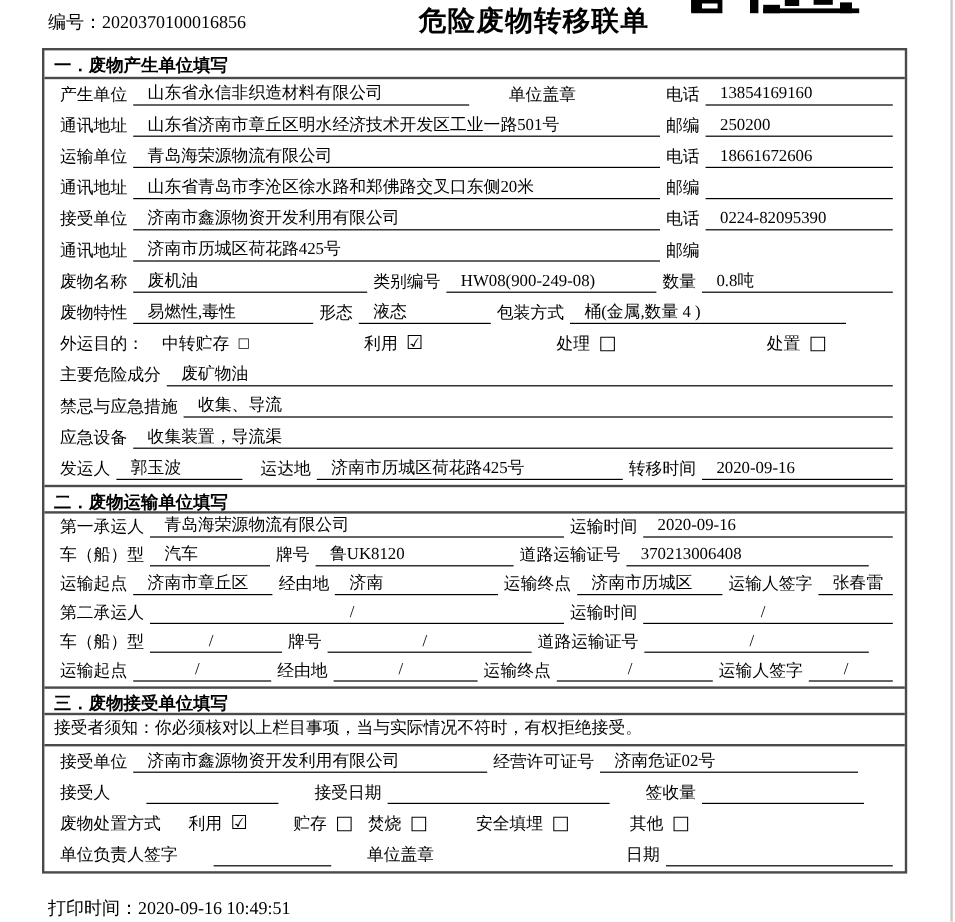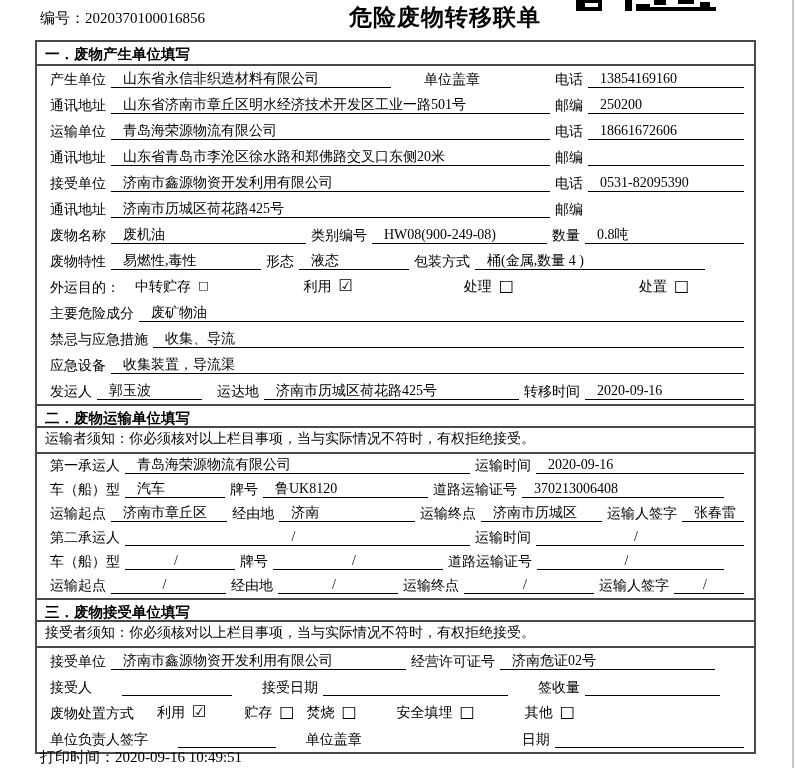--- a/index.html
+++ b/index.html
@@ -119,21 +119,21 @@
       <span class="lbl">邮编</span>
       <span class="val fill"></span>
     </div>
 
     <div class="row">
       <div class="left5">
         <span class="lbl">接受单位</span>
         <span class="val fill">济南市鑫源物资开发利用有限公司</span>
       </div>
       <span class="lbl">电话</span>
-      <span class="val fill">0531-82095390</span>
+      <span class="val fill">0224-82095390</span>
     </div>
 
     <div class="row">
       <div class="left5">
         <span class="lbl">通讯地址</span>
         <span class="val fill">济南市历城区荷花路425号</span>
       </div>
       <span class="lbl">邮编</span>
     </div>
 
@@ -196,21 +196,20 @@
       <span class="lbl ml10">运达地</span>
       <span class="val w255">济南市历城区荷花路425号</span>
       <span class="lbl">转移时间</span>
       <span class="val fill">2020-09-16</span>
     </div>
   </div>
 
   <div class="sec-h bt">二．废物运输单位填写</div>
   <div class="s2">
 
-    <div class="row notice">运输者须知：你必须核对以上栏目事项，当与实际情况不符时，有权拒绝接受。</div>
 
     <div class="row">
       <span class="lbl">第一承运人</span>
       <span class="val w345">青岛海荣源物流有限公司</span>
       <span class="lbl">运输时间</span>
       <span class="val fill">2020-09-16</span>
     </div>
 
     <div class="row">
       <span class="lbl">车（船）型</span>

